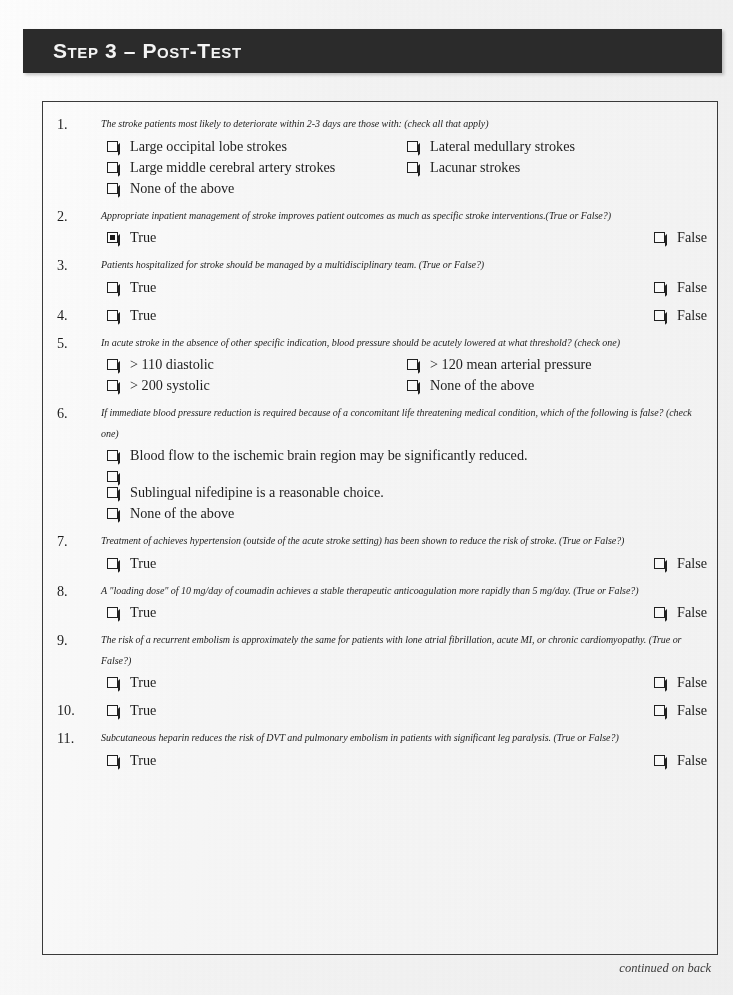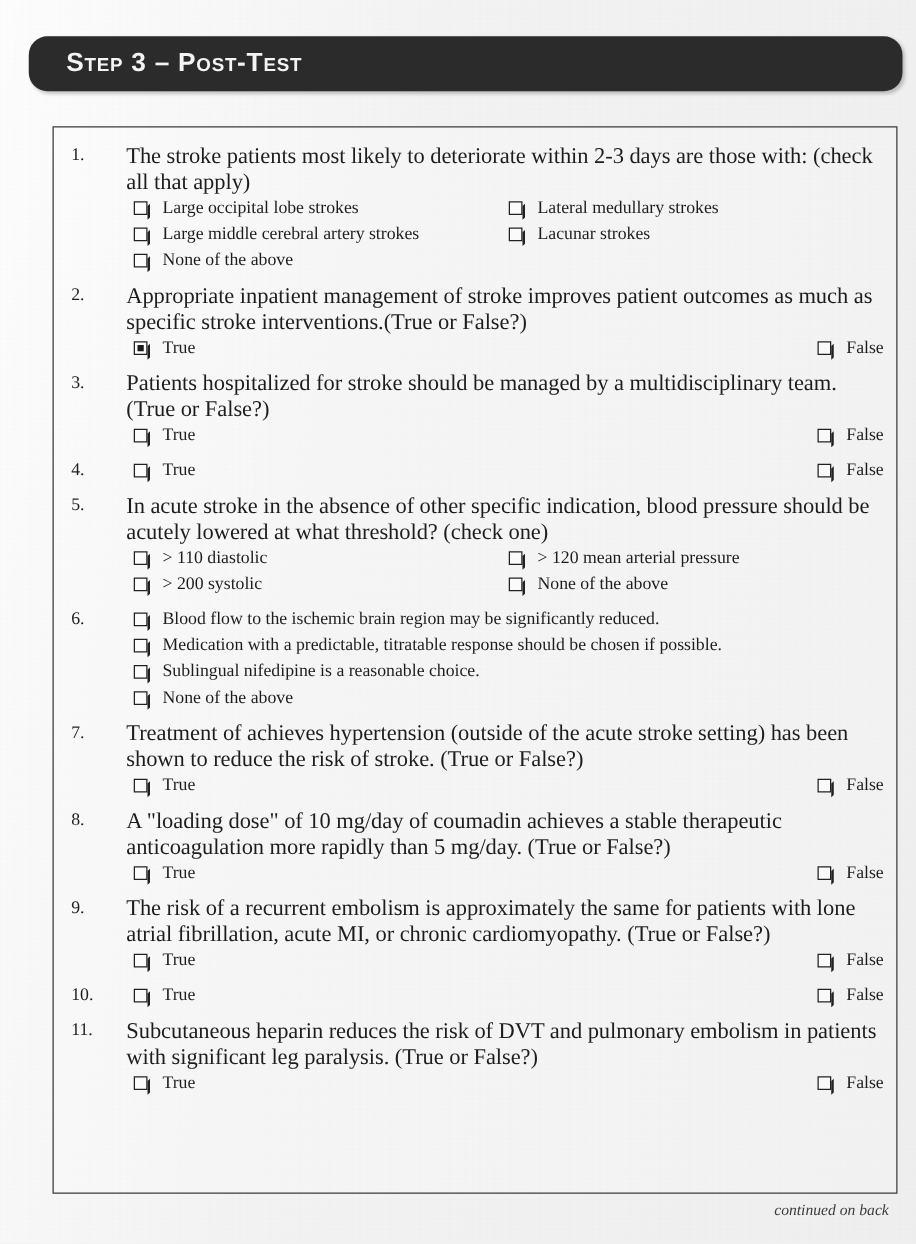--- a/index.html
+++ b/index.html
@@ -33,21 +33,20 @@
 
   
   .header-bar {
     position: absolute;
     left: 23px;
     top: 29px;
     width: 699px;
     height: 44px;
     background: #2b2b2b;
     box-shadow: 2px 2px 3px rgba(0,0,0,0.22);
-    border-radius: 15px;
   }
   .header-title {
     position: absolute;
     left: 30px;
     top: 50%;
     transform: translateY(-50%);
     color: #f4f4f4;
     font-family: "Liberation Sans", sans-serif;
     font-weight: bold;
     font-size: 21px;
@@ -86,23 +85,24 @@
   .q-num {
     position: absolute;
     left: 4px;
     top: 0;
     width: 30px;
     text-align: left;
     font-size: 14.2px;
     line-height: 20px;
   }
   .q-text {
-    font-size: 18px;
+    font-size: 10px;
     line-height: 20.5px;
     letter-spacing: -0.05px;
+    font-style: italic;
   }
 
   
   .options {
     margin-top: 1px;
     padding-left: 6px;
     justify-content: space-between;
   }
   .options.two-col {
     display: flex;
@@ -266,28 +266,28 @@
               <span class="opt-label">&gt; 200 systolic</span>
             </label>
             <label class="option">
               <span class="cb"></span>
               <span class="opt-label">None of the above</span>
             </label>
           </div>
         </div>
         <div class="question">
           <div class="q-num">6.</div>
+          <div class="q-text">If immediate blood pressure reduction is required because of a concomitant life threatening medical condition, which of the following is false? (check one)</div>
           <div class="options one-col">
             <label class="option">
               <span class="cb"></span>
               <span class="opt-label">Blood flow to the ischemic brain region may be significantly reduced.</span>
             </label>
             <label class="option">
               <span class="cb"></span>
-              <span class="opt-label">Medication with a predictable, titratable response should be chosen if possible.</span>
             </label>
             <label class="option">
               <span class="cb"></span>
               <span class="opt-label">Sublingual nifedipine is a reasonable choice.</span>
             </label>
             <label class="option">
               <span class="cb"></span>
               <span class="opt-label">None of the above</span>
             </label>
           </div>

